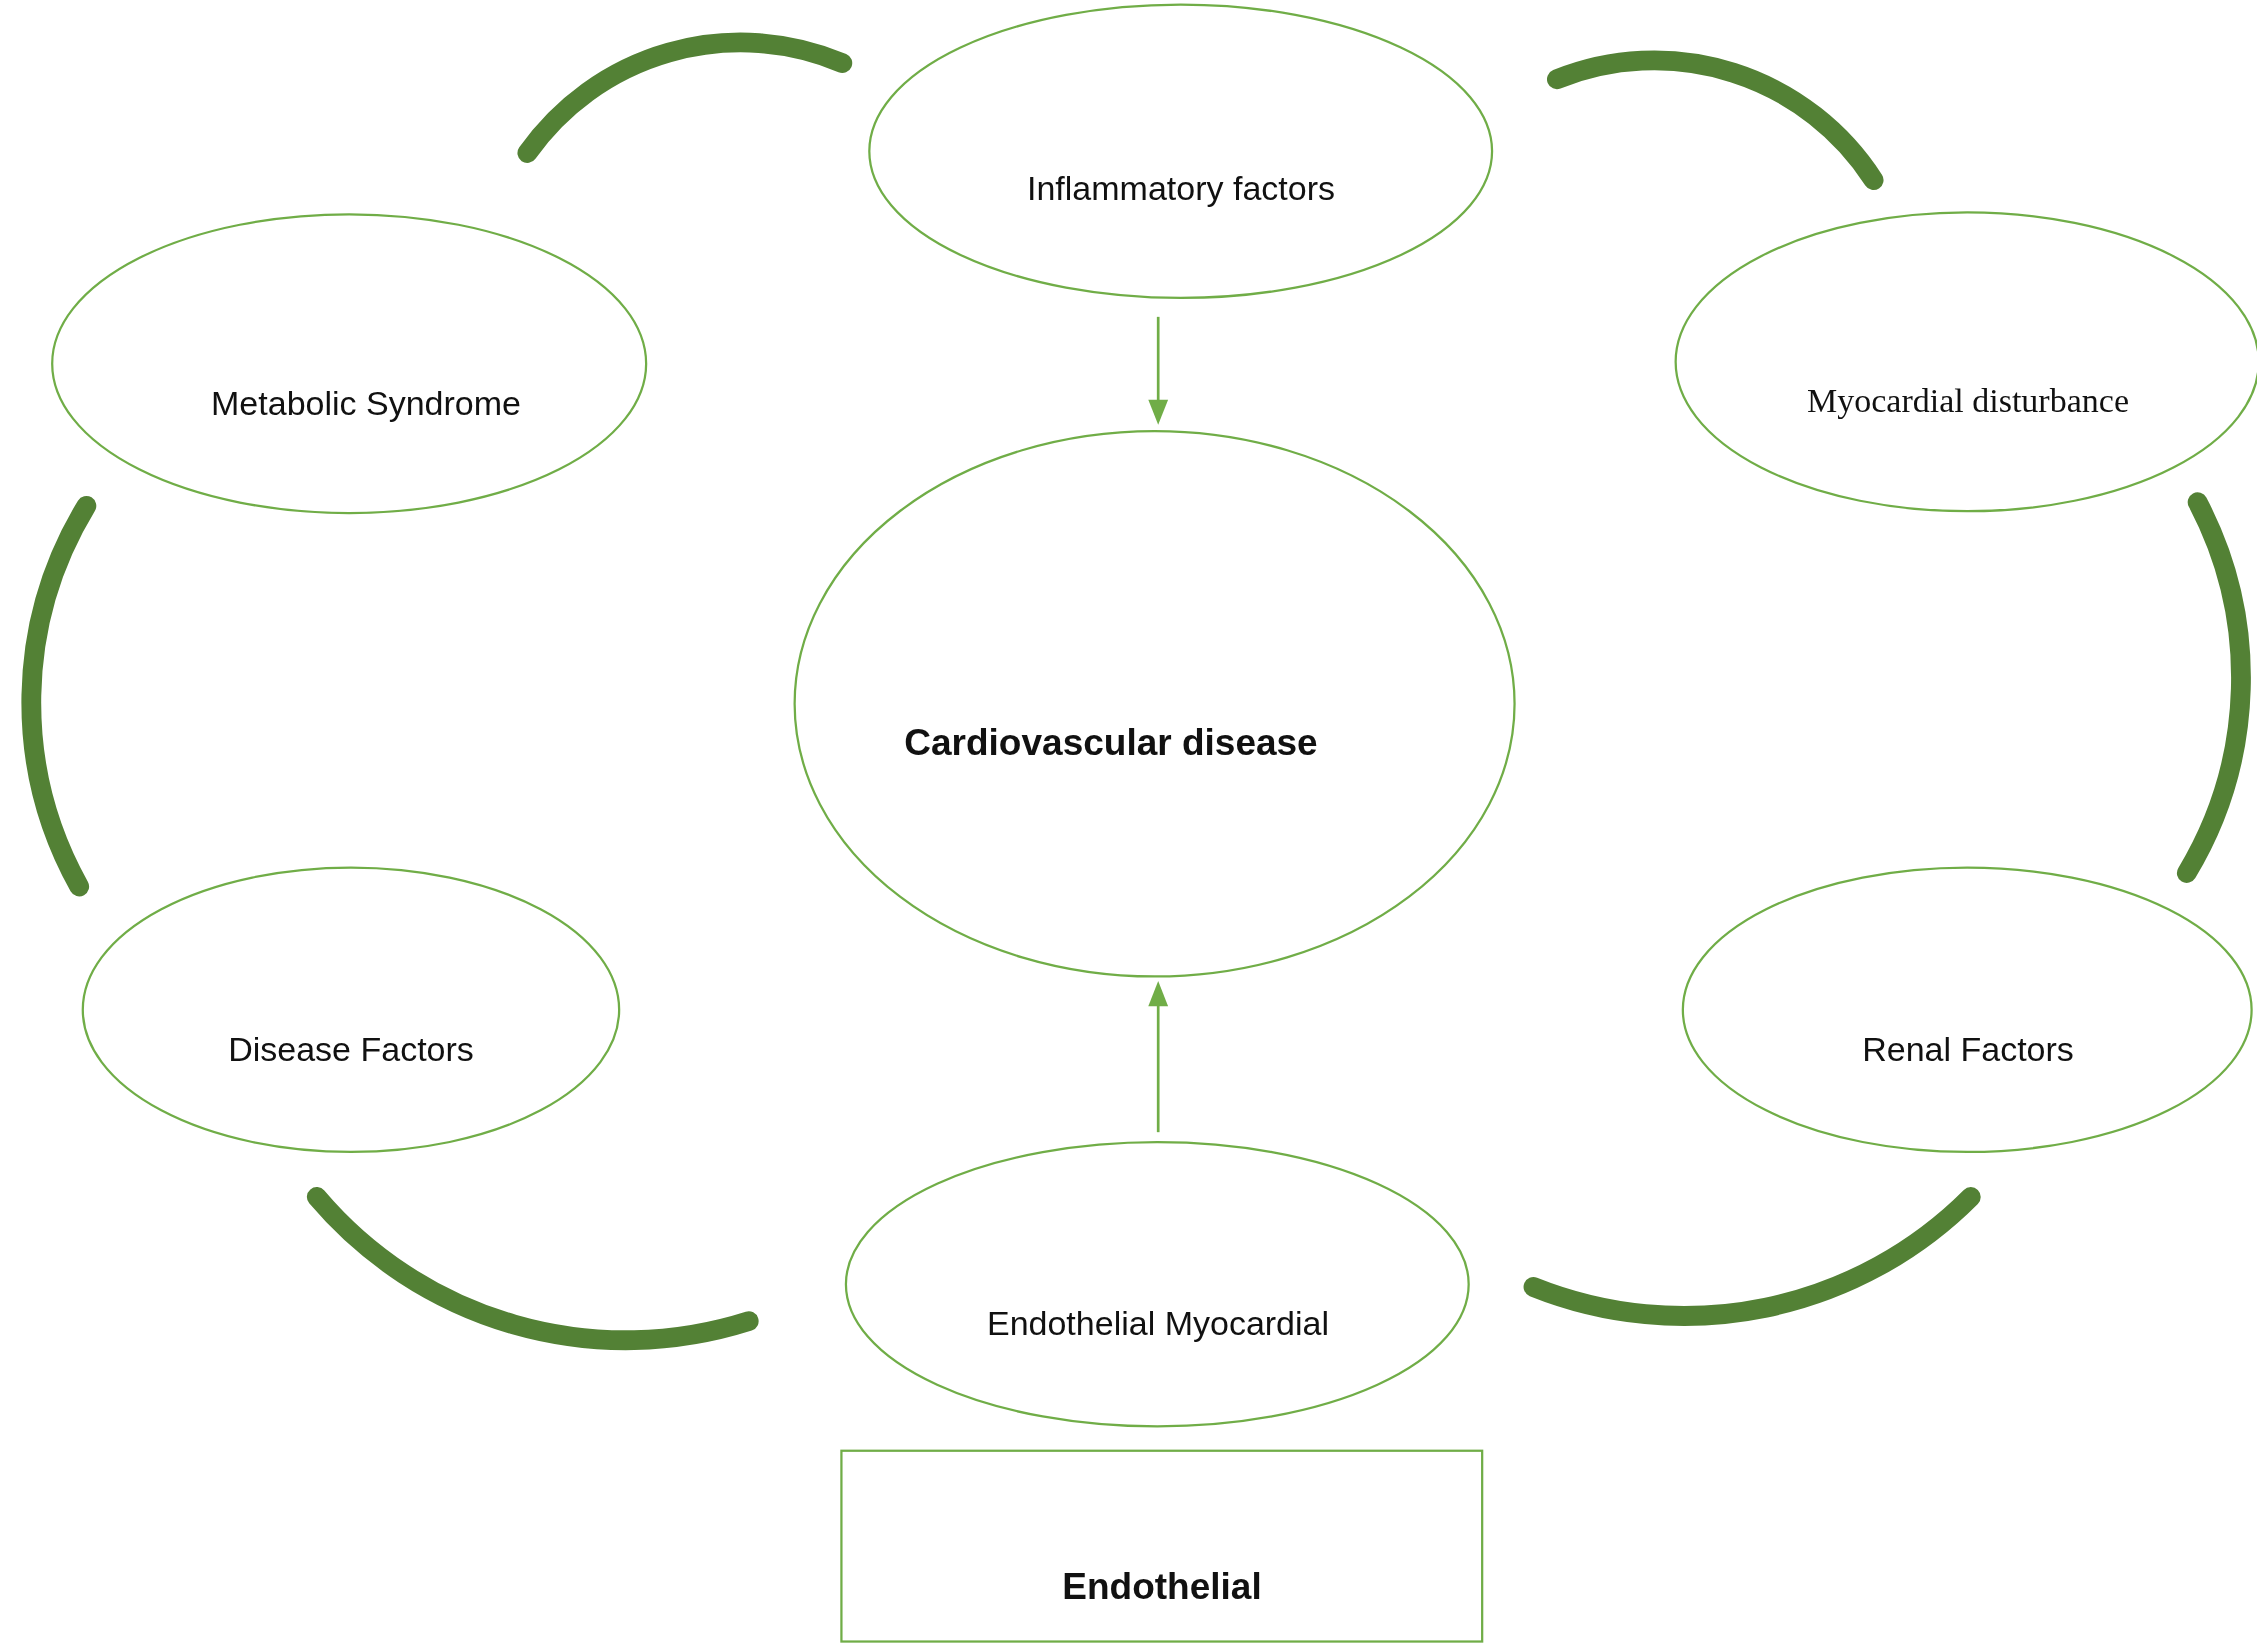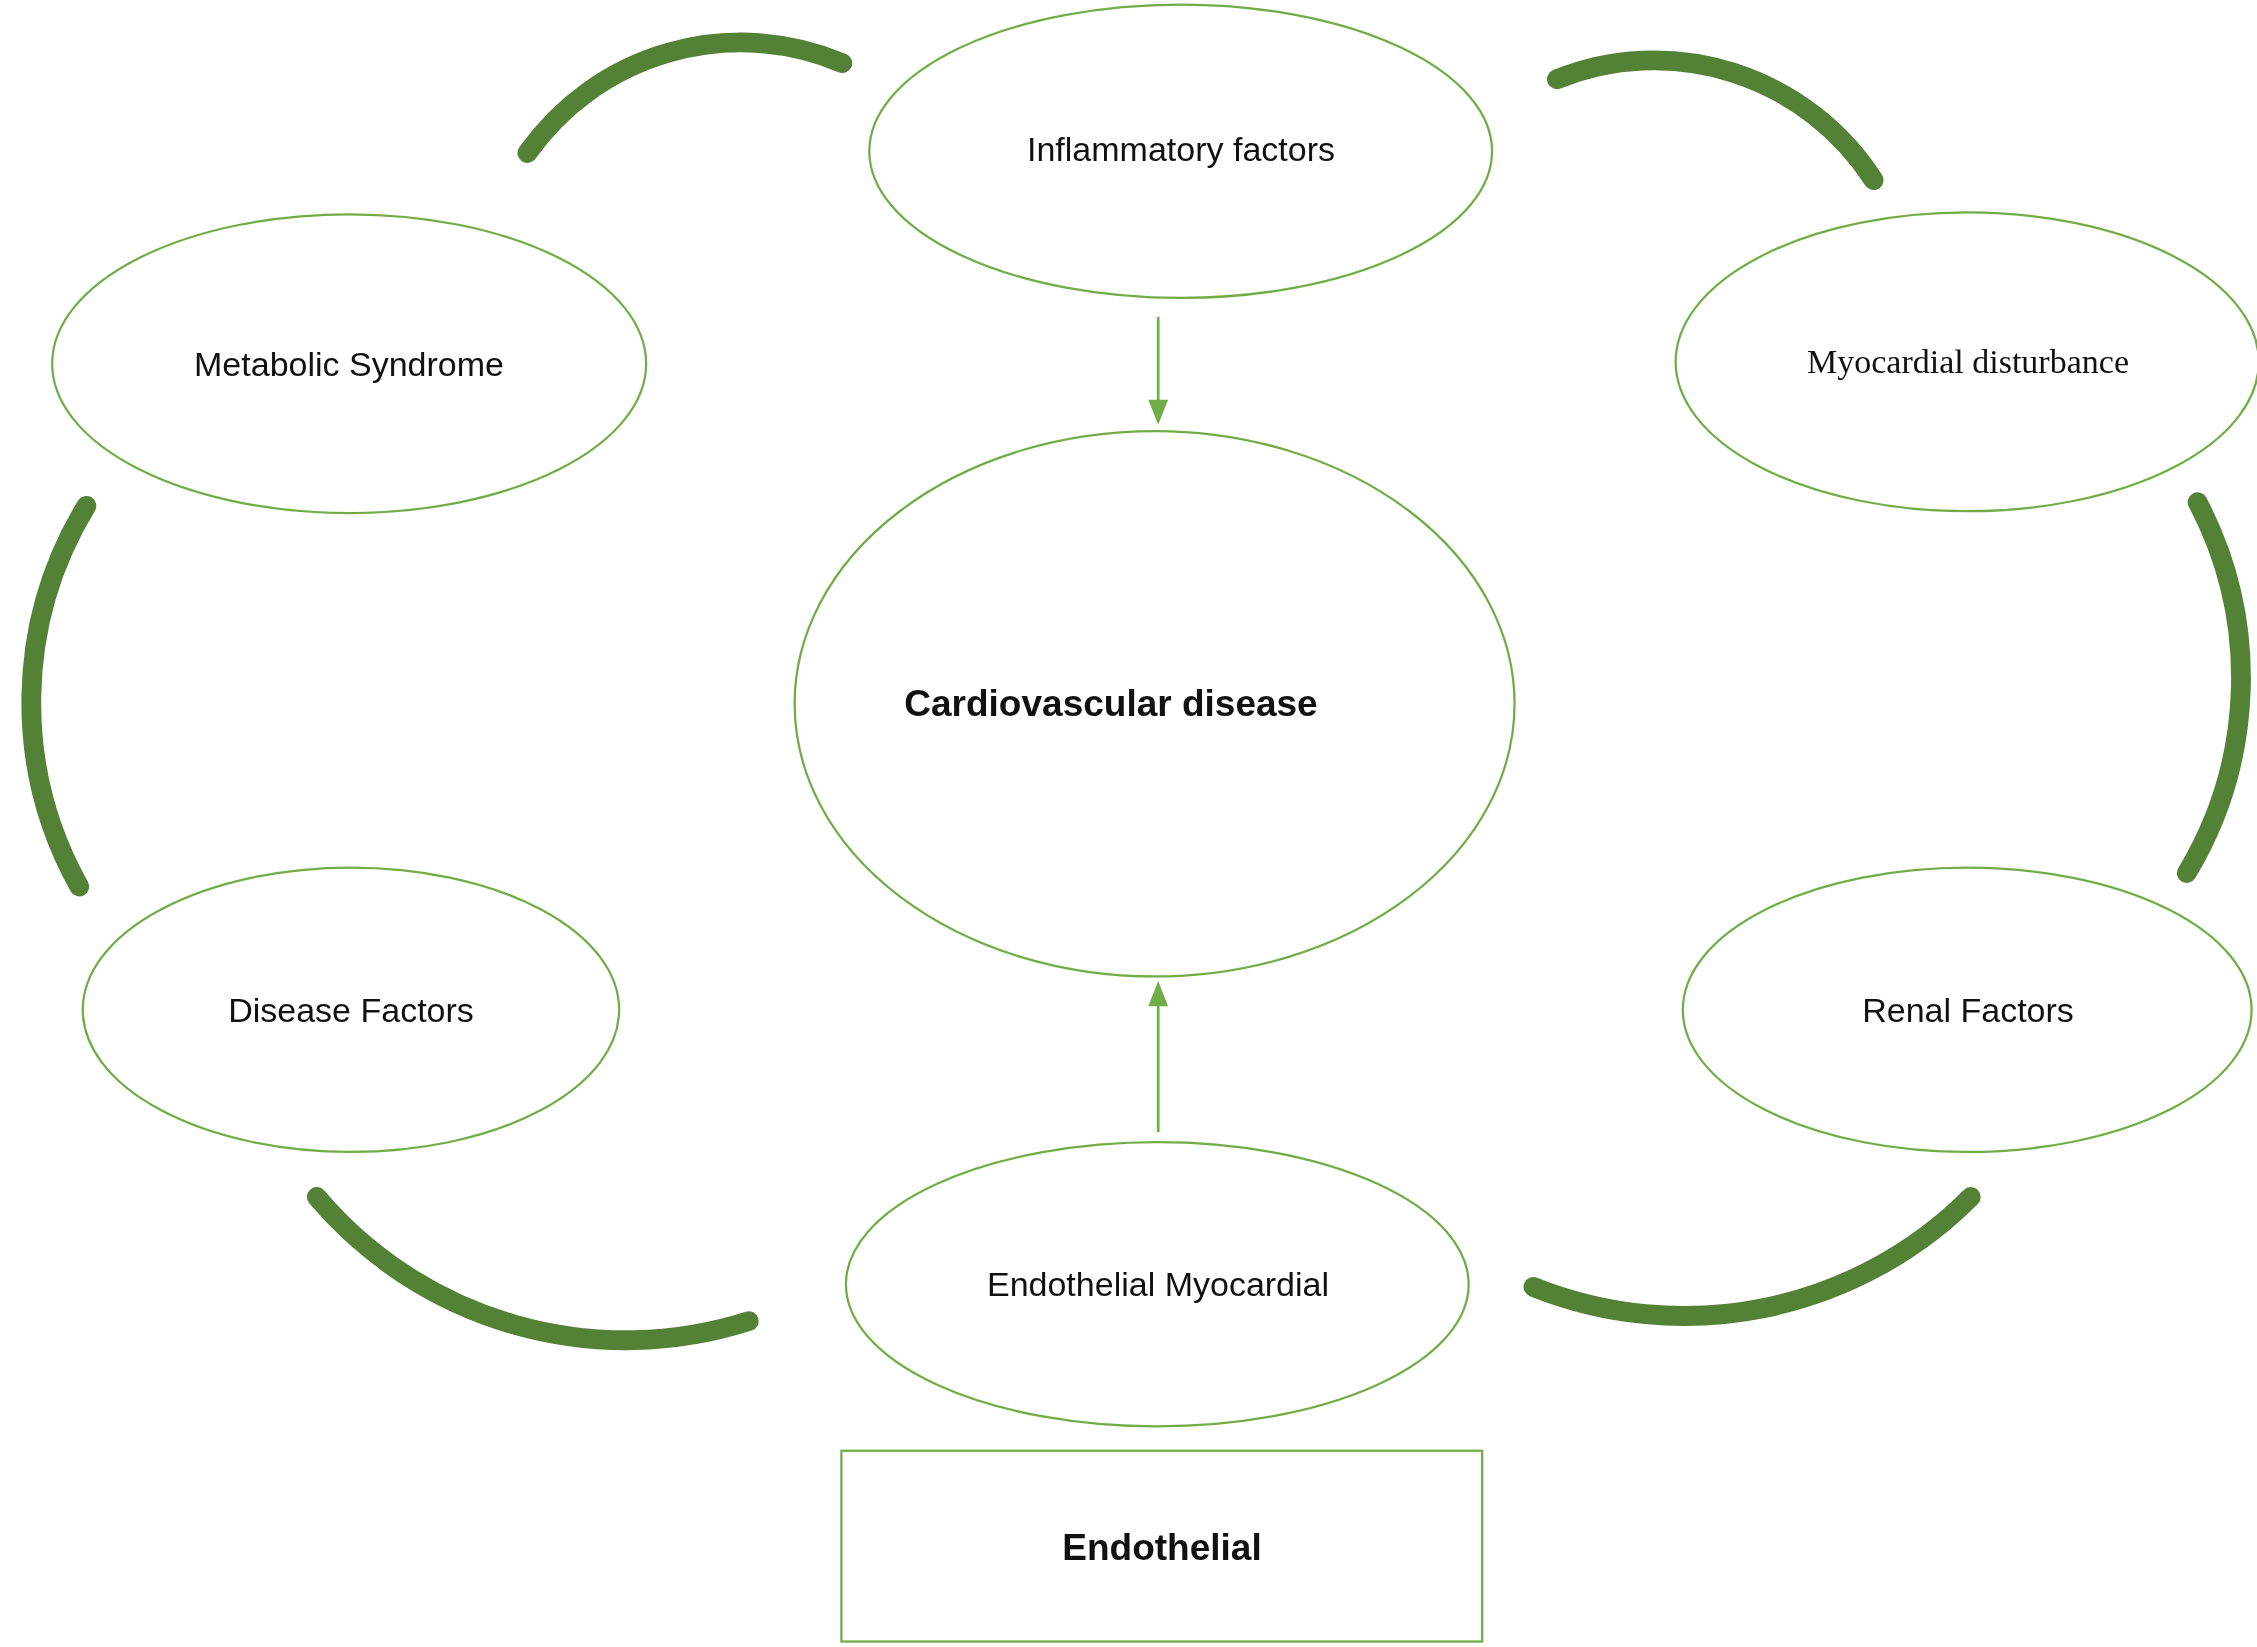--- a/index.html
+++ b/index.html
@@ -23,20 +23,21 @@
     height: 1647px;
   }
   .label {
     position: absolute;
     transform: translate(-50%, -50%);
     font-size: 34px;
     color: #111111;
     white-space: nowrap;
     text-align: center;
     line-height: 1.2;
+    margin-top: 39px;
   }
   .label.bold {
     font-weight: bold;
     font-size: 37px;
   }
   .arc {
     fill: none;
     stroke-width: 22px;
     stroke-linecap: round;
   }
@@ -79,21 +80,21 @@
     <g>
       <line class="arrow-line" x1="1287" y1="1258" x2="1287" y2="1114" stroke="#70ad47"></line>
       <polygon points="1287,1090 1276,1118 1298,1118" fill="#70ad47"></polygon>
     </g>
 
     <rect x="935" y="1612" width="712" height="212" fill="#ffffff" stroke-width="2.5" stroke="#70ad47"></rect>
   </svg>
 
   <div class="label" style="left:1181px; top:149px;">Inflammatory factors</div>
 
-  <div class="label" style="left:349px; top:364px;">Metabolic Syndrome</div>
+  <div class="label" style="left:366px; top:364px;">Metabolic Syndrome</div>
 
   <div class="label" style="left:1968px; top:362px;font-family:Liberation Serif, serif;">Myocardial disturbance</div>
 
   <div class="label bold" style="left:1111px; top:704px;">Cardiovascular disease</div>
 
   <div class="label" style="left:351px; top:1010px;">Disease Factors</div>
 
   <div class="label" style="left:1968px; top:1010px;">Renal Factors</div>
 
   <div class="label" style="left:1158px; top:1284px;">Endothelial Myocardial</div>

